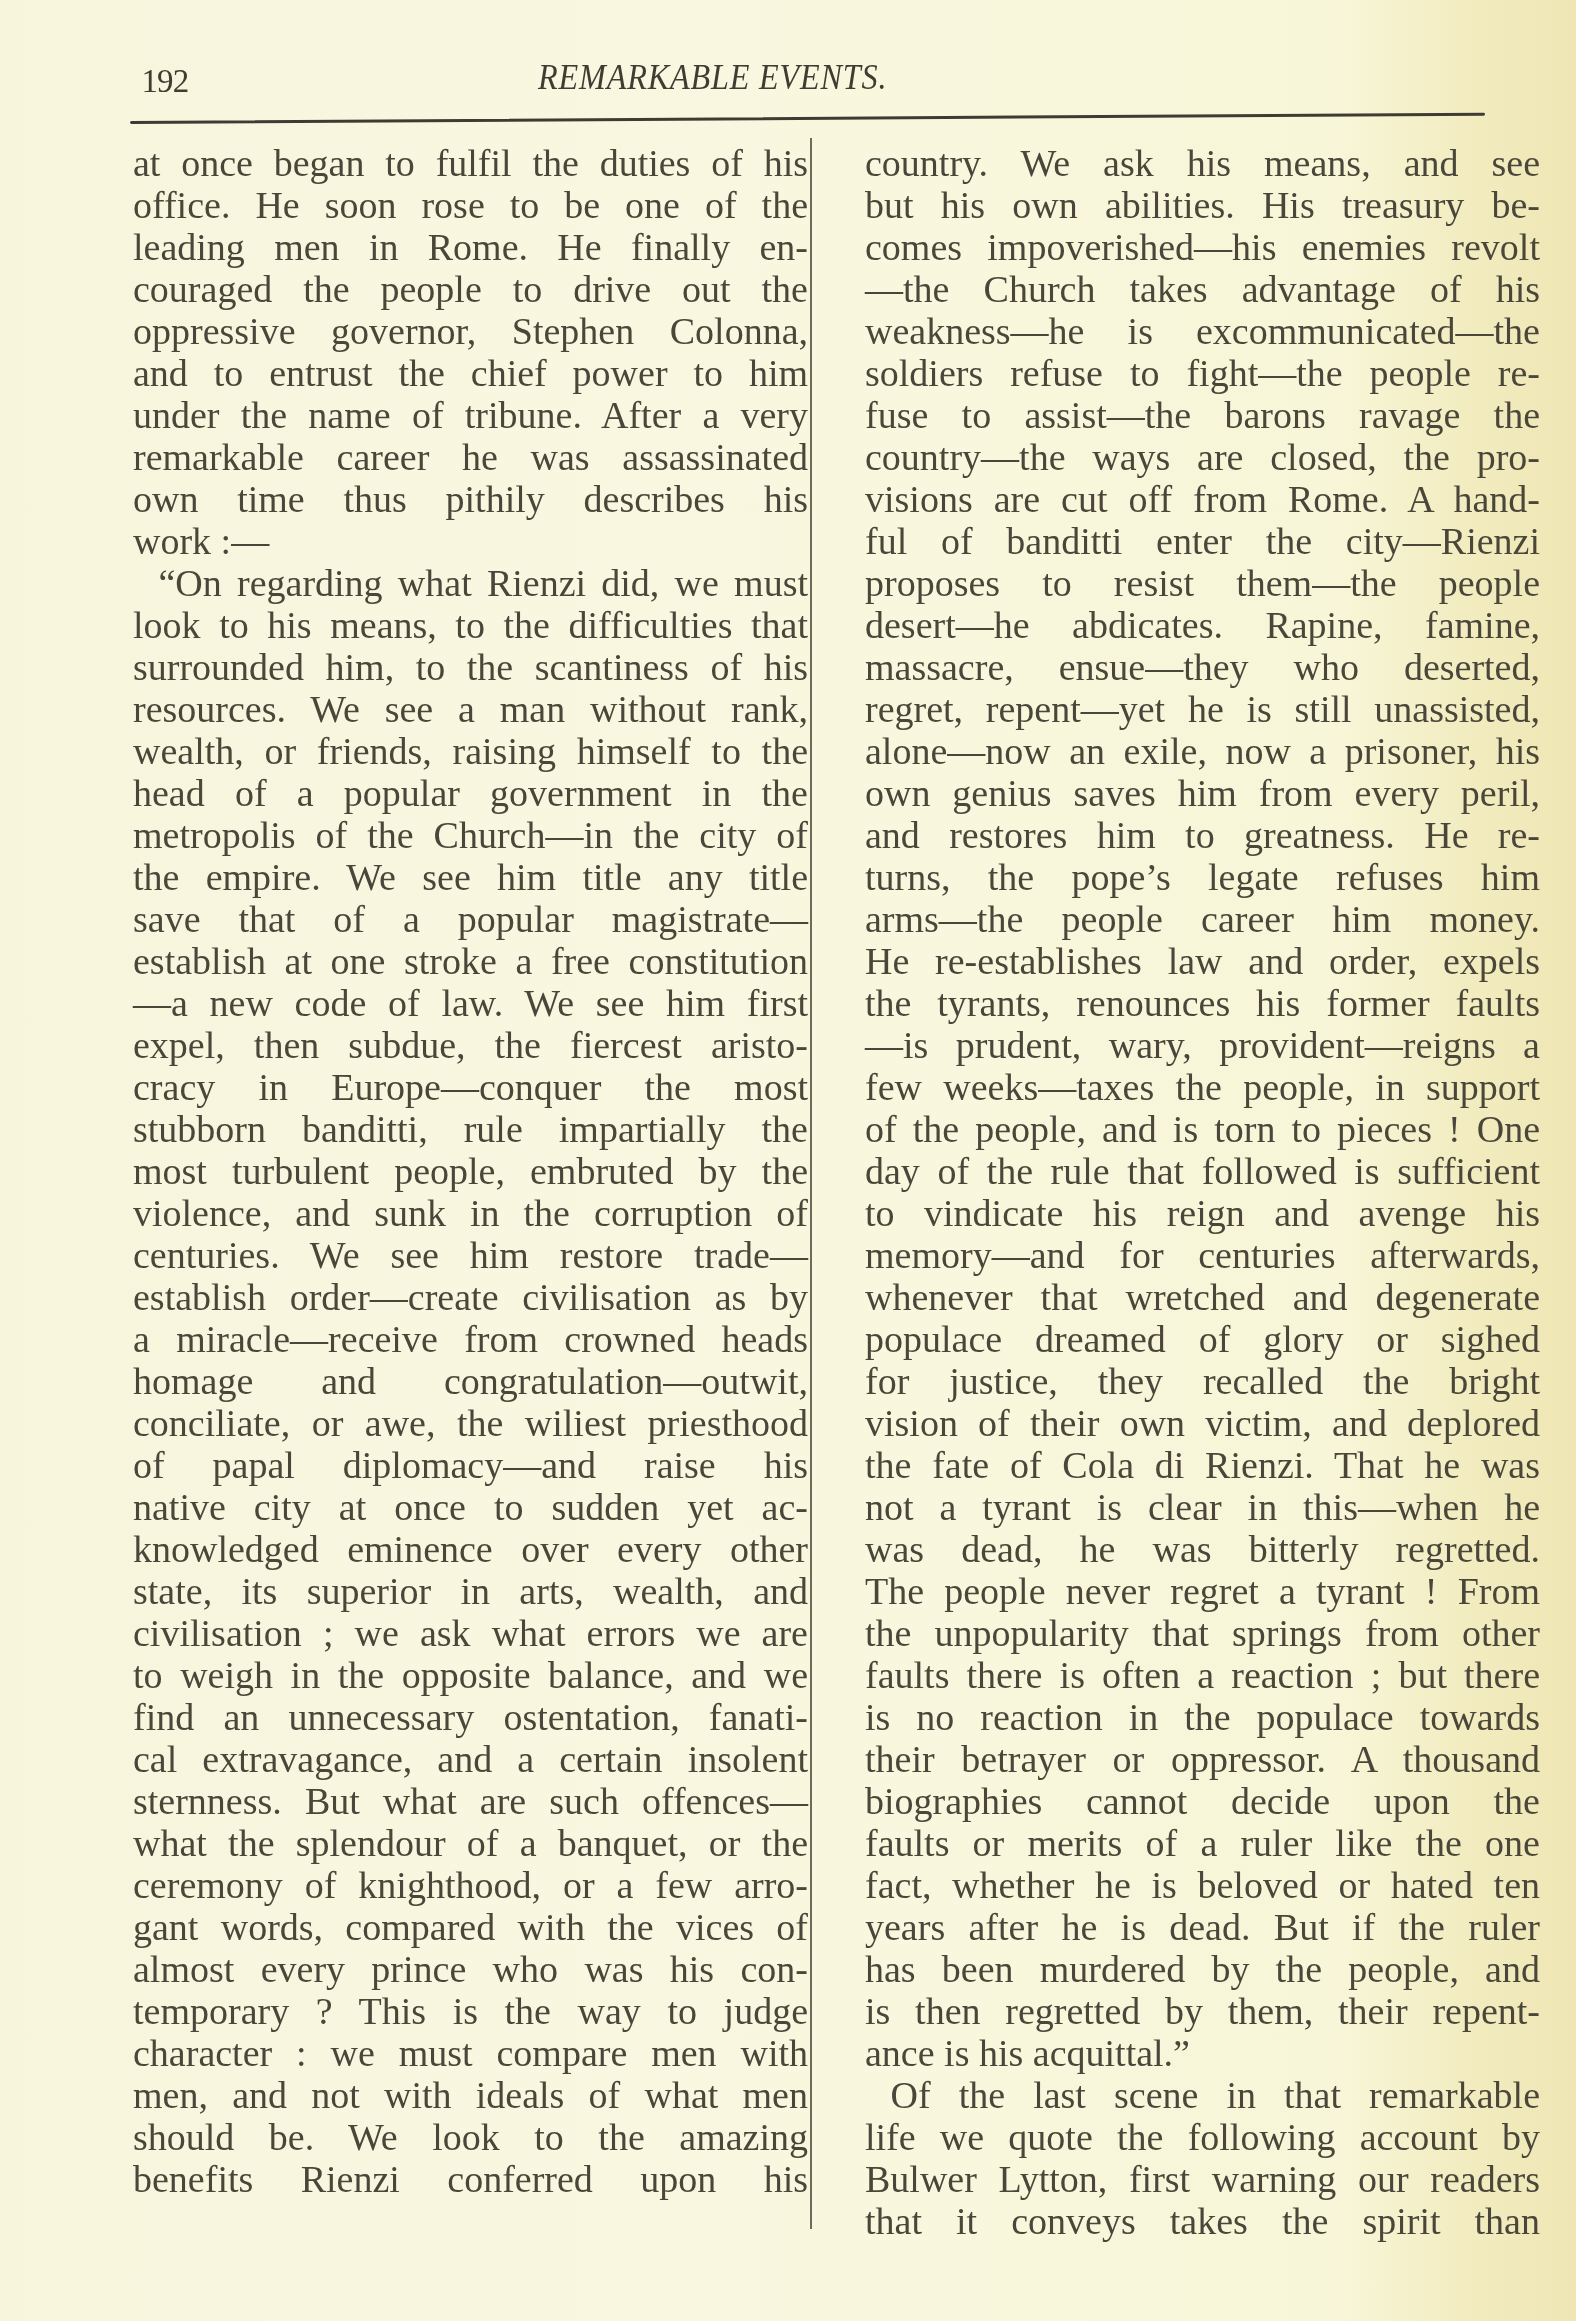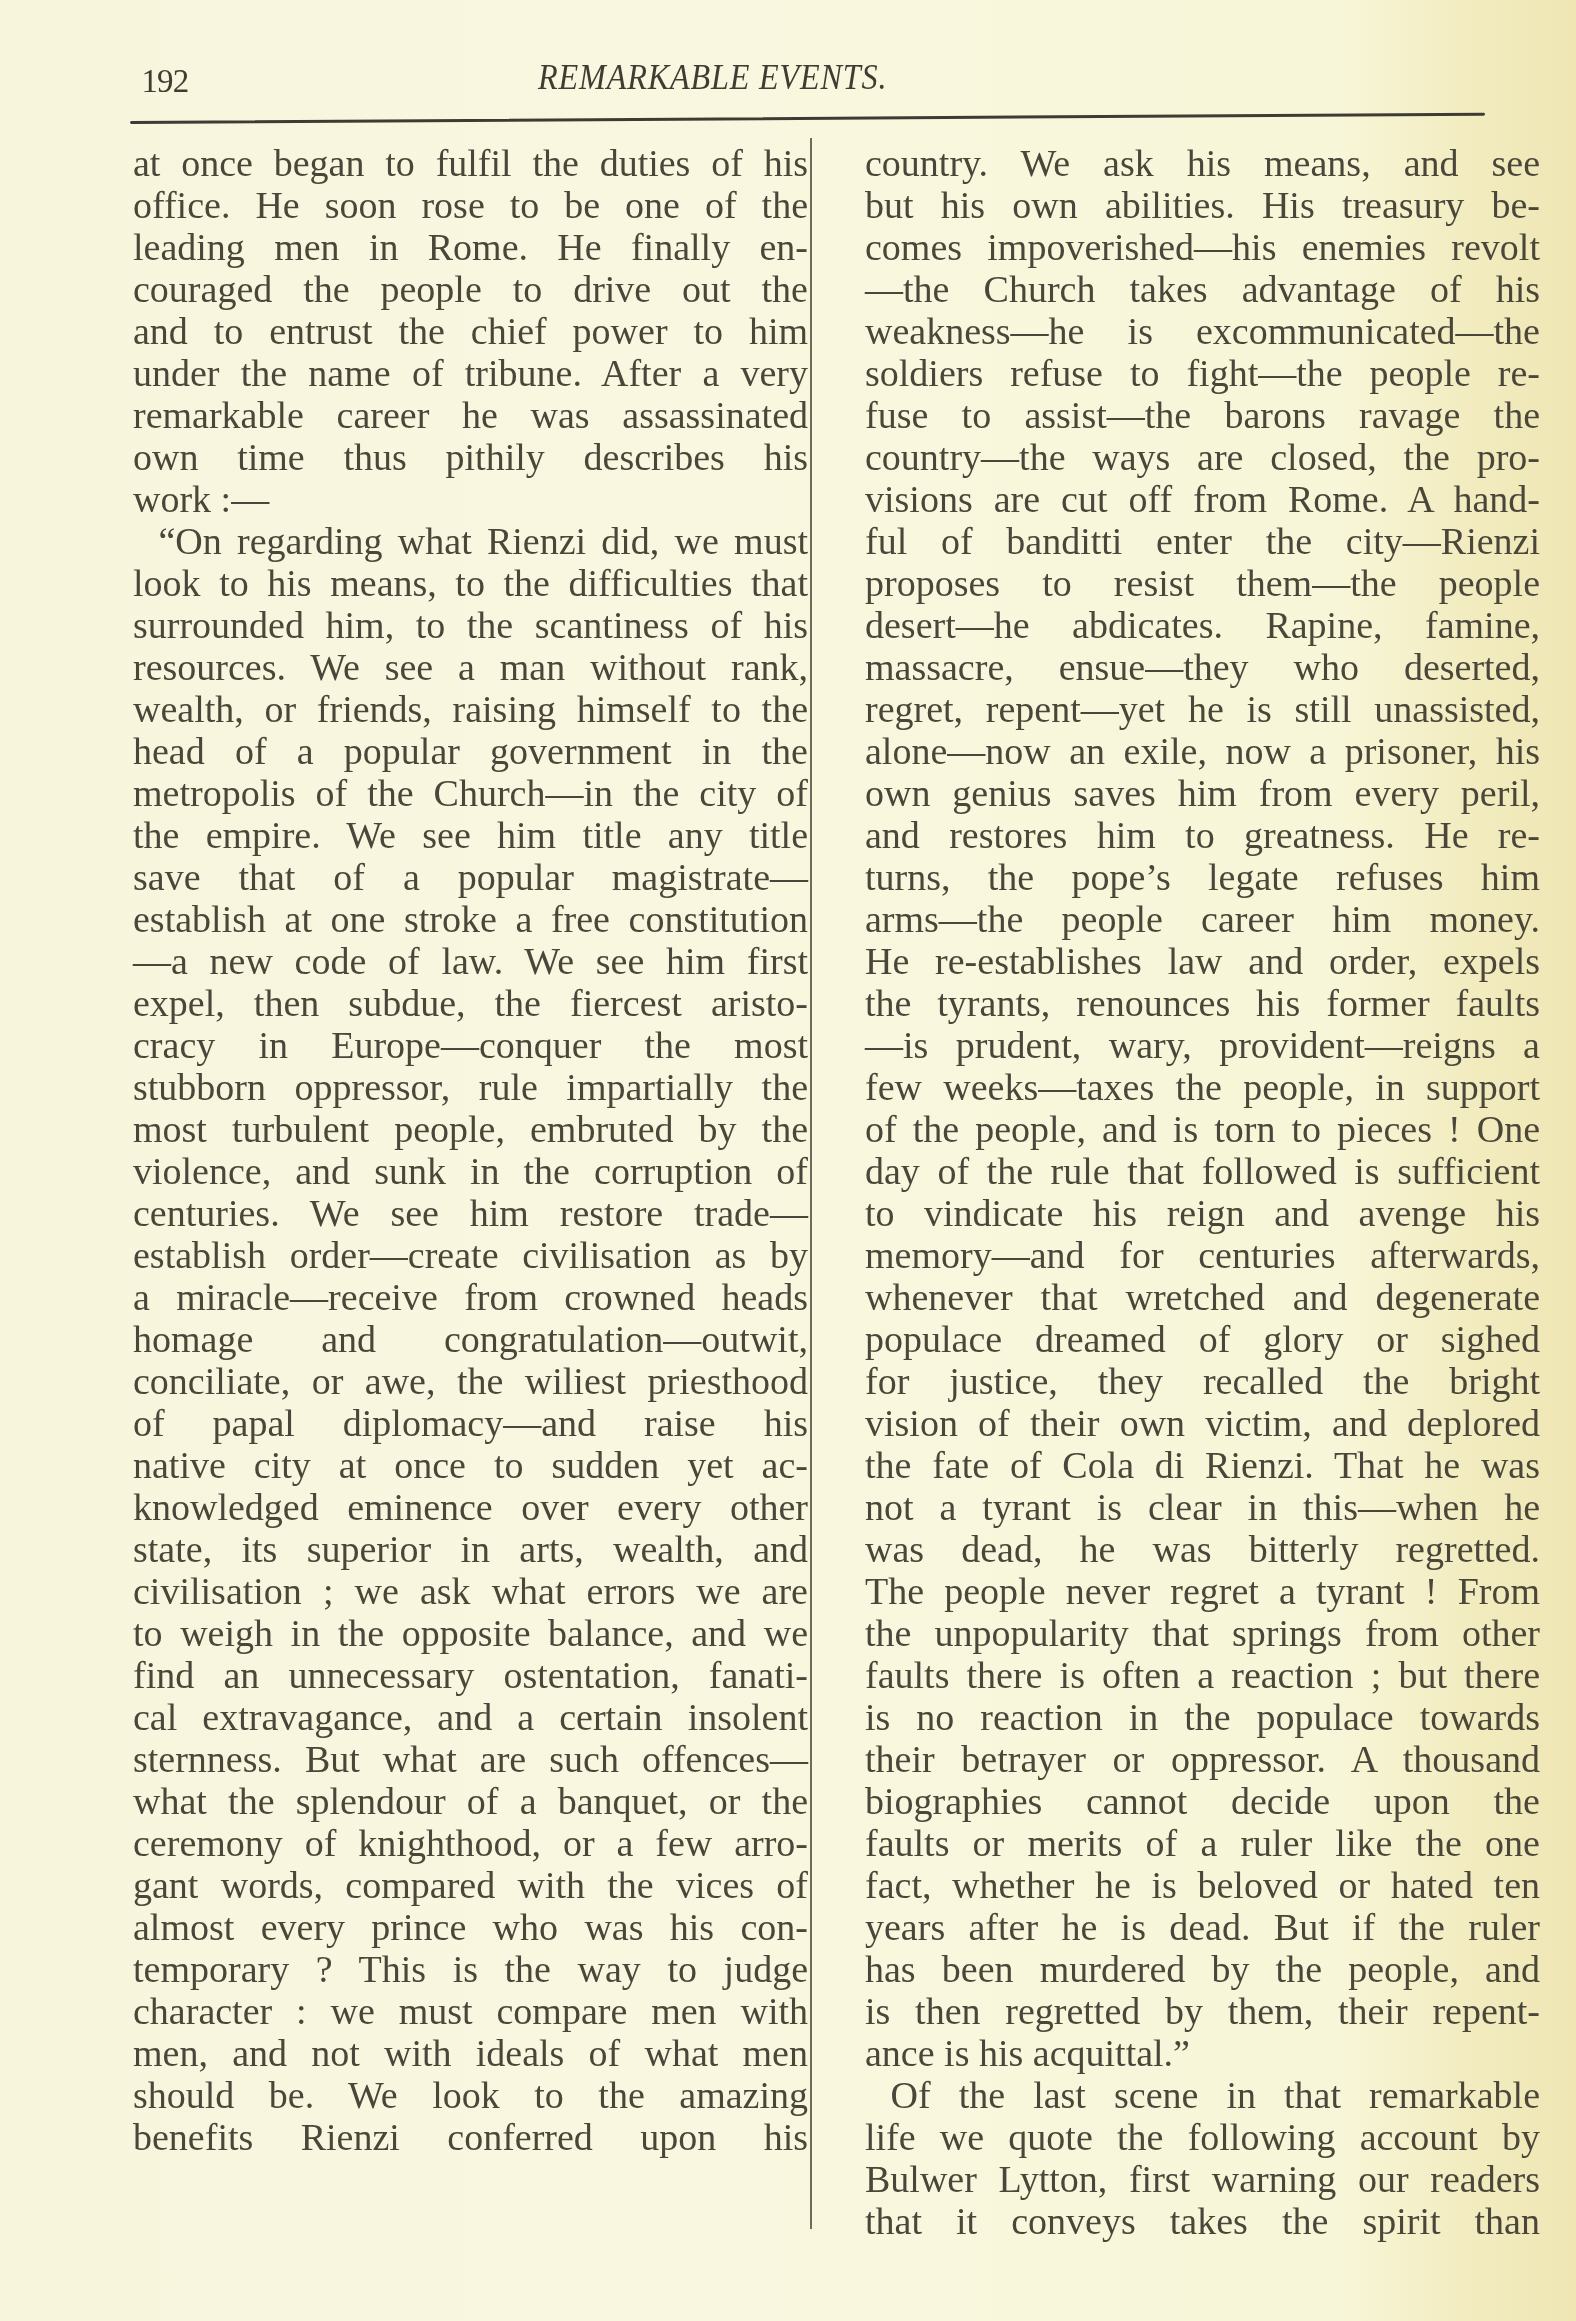--- a/index.html
+++ b/index.html
@@ -102,39 +102,40 @@
 
   <div class="head-rule"></div>
 
   <div class="column-divider"></div>
 
   <div class="column col-left">
     <span class="line">at once began to fulfil the duties of his</span>
     <span class="line">office. He soon rose to be one of the</span>
     <span class="line">leading men in Rome. He finally en-</span>
     <span class="line">couraged the people to drive out the</span>
+    <span class="line">oppressive governor, Stephen Colonna,</span>
     <span class="line">and to entrust the chief power to him</span>
     <span class="line">under the name of tribune. After a very</span>
     <span class="line">remarkable career he was assassinated</span>
     <span class="line">own time thus pithily describes his</span>
     <span class="line last">work :—</span>
     <span class="line indent">“On regarding what Rienzi did, we must</span>
     <span class="line">look to his means, to the difficulties that</span>
     <span class="line">surrounded him, to the scantiness of his</span>
     <span class="line">resources. We see a man without rank,</span>
     <span class="line">wealth, or friends, raising himself to the</span>
     <span class="line">head of a popular government in the</span>
     <span class="line">metropolis of the Church—in the city of</span>
     <span class="line">the empire. We see him title any title</span>
     <span class="line">save that of a popular magistrate—</span>
     <span class="line">establish at one stroke a free constitution</span>
     <span class="line">—a new code of law. We see him first</span>
     <span class="line">expel, then subdue, the fiercest aristo-</span>
     <span class="line">cracy in Europe—conquer the most</span>
-    <span class="line">stubborn oppressor, rule impartially the</span>
+    <span class="line">stubborn banditti, rule impartially the</span>
     <span class="line">most turbulent people, embruted by the</span>
     <span class="line">violence, and sunk in the corruption of</span>
     <span class="line">centuries. We see him restore trade—</span>
     <span class="line">establish order—create civilisation as by</span>
     <span class="line">a miracle—receive from crowned heads</span>
     <span class="line">homage and congratulation—outwit,</span>
     <span class="line">conciliate, or awe, the wiliest priesthood</span>
     <span class="line">of papal diplomacy—and raise his</span>
     <span class="line">native city at once to sudden yet ac-</span>
     <span class="line">knowledged eminence over every other</span>

